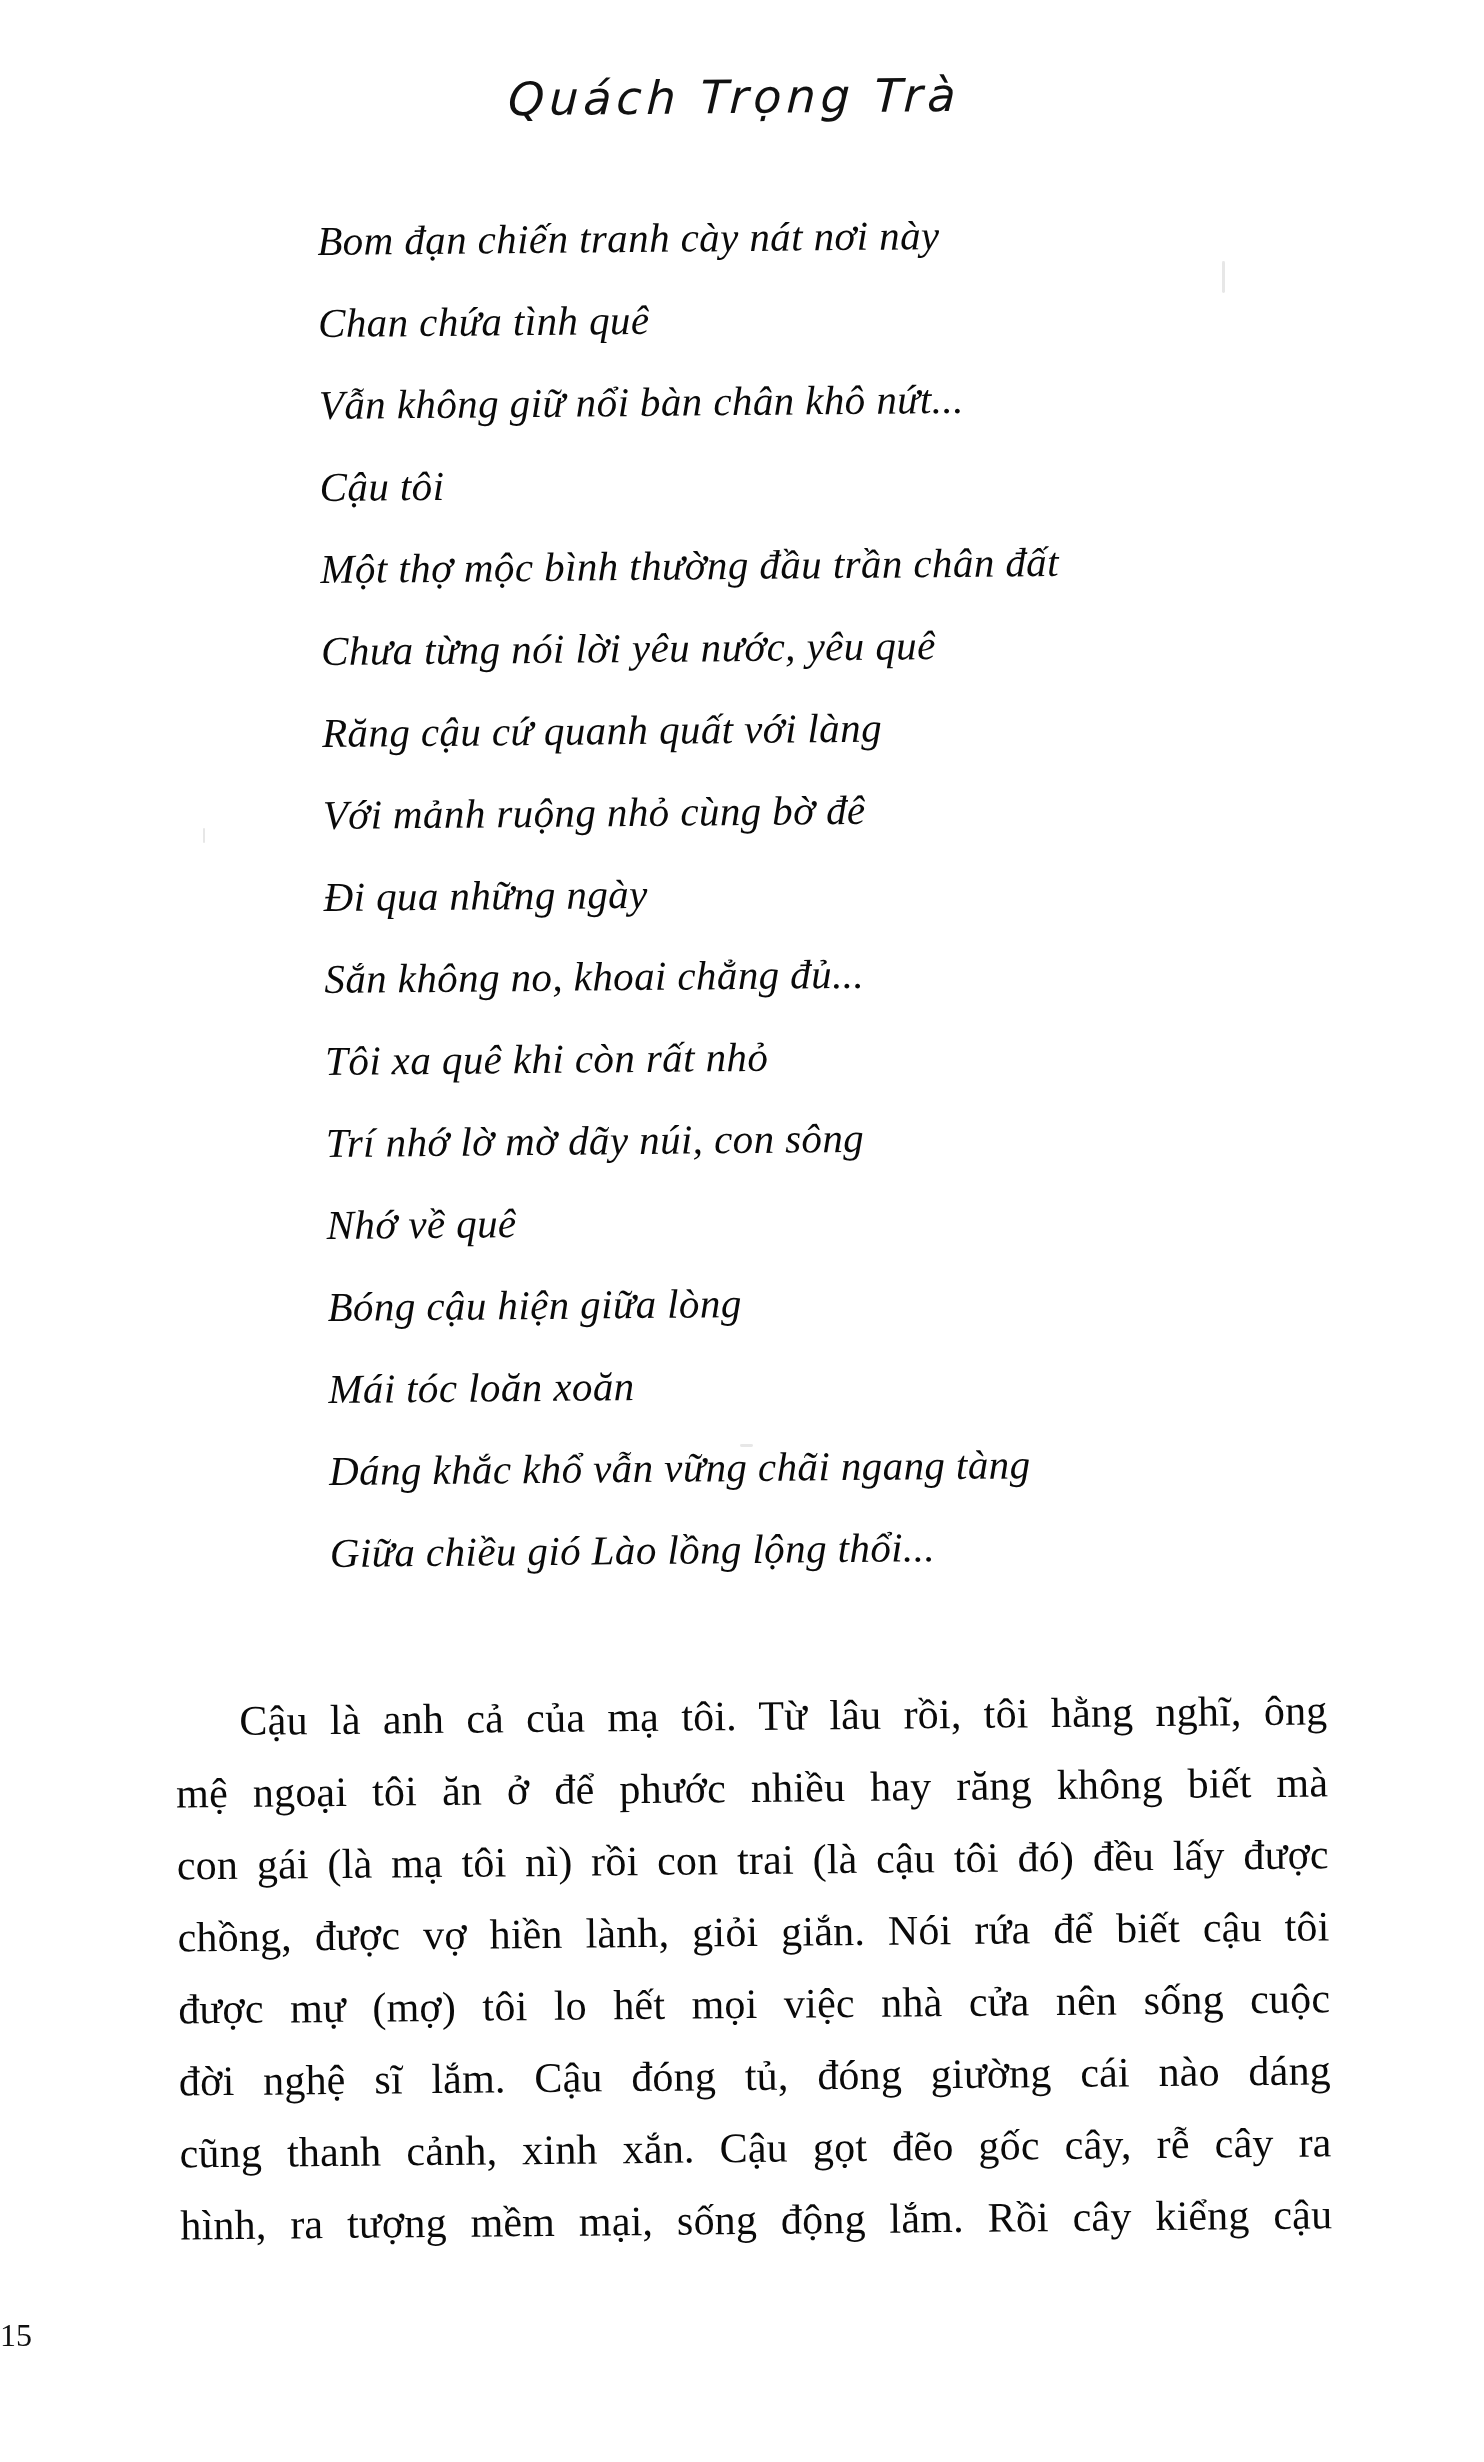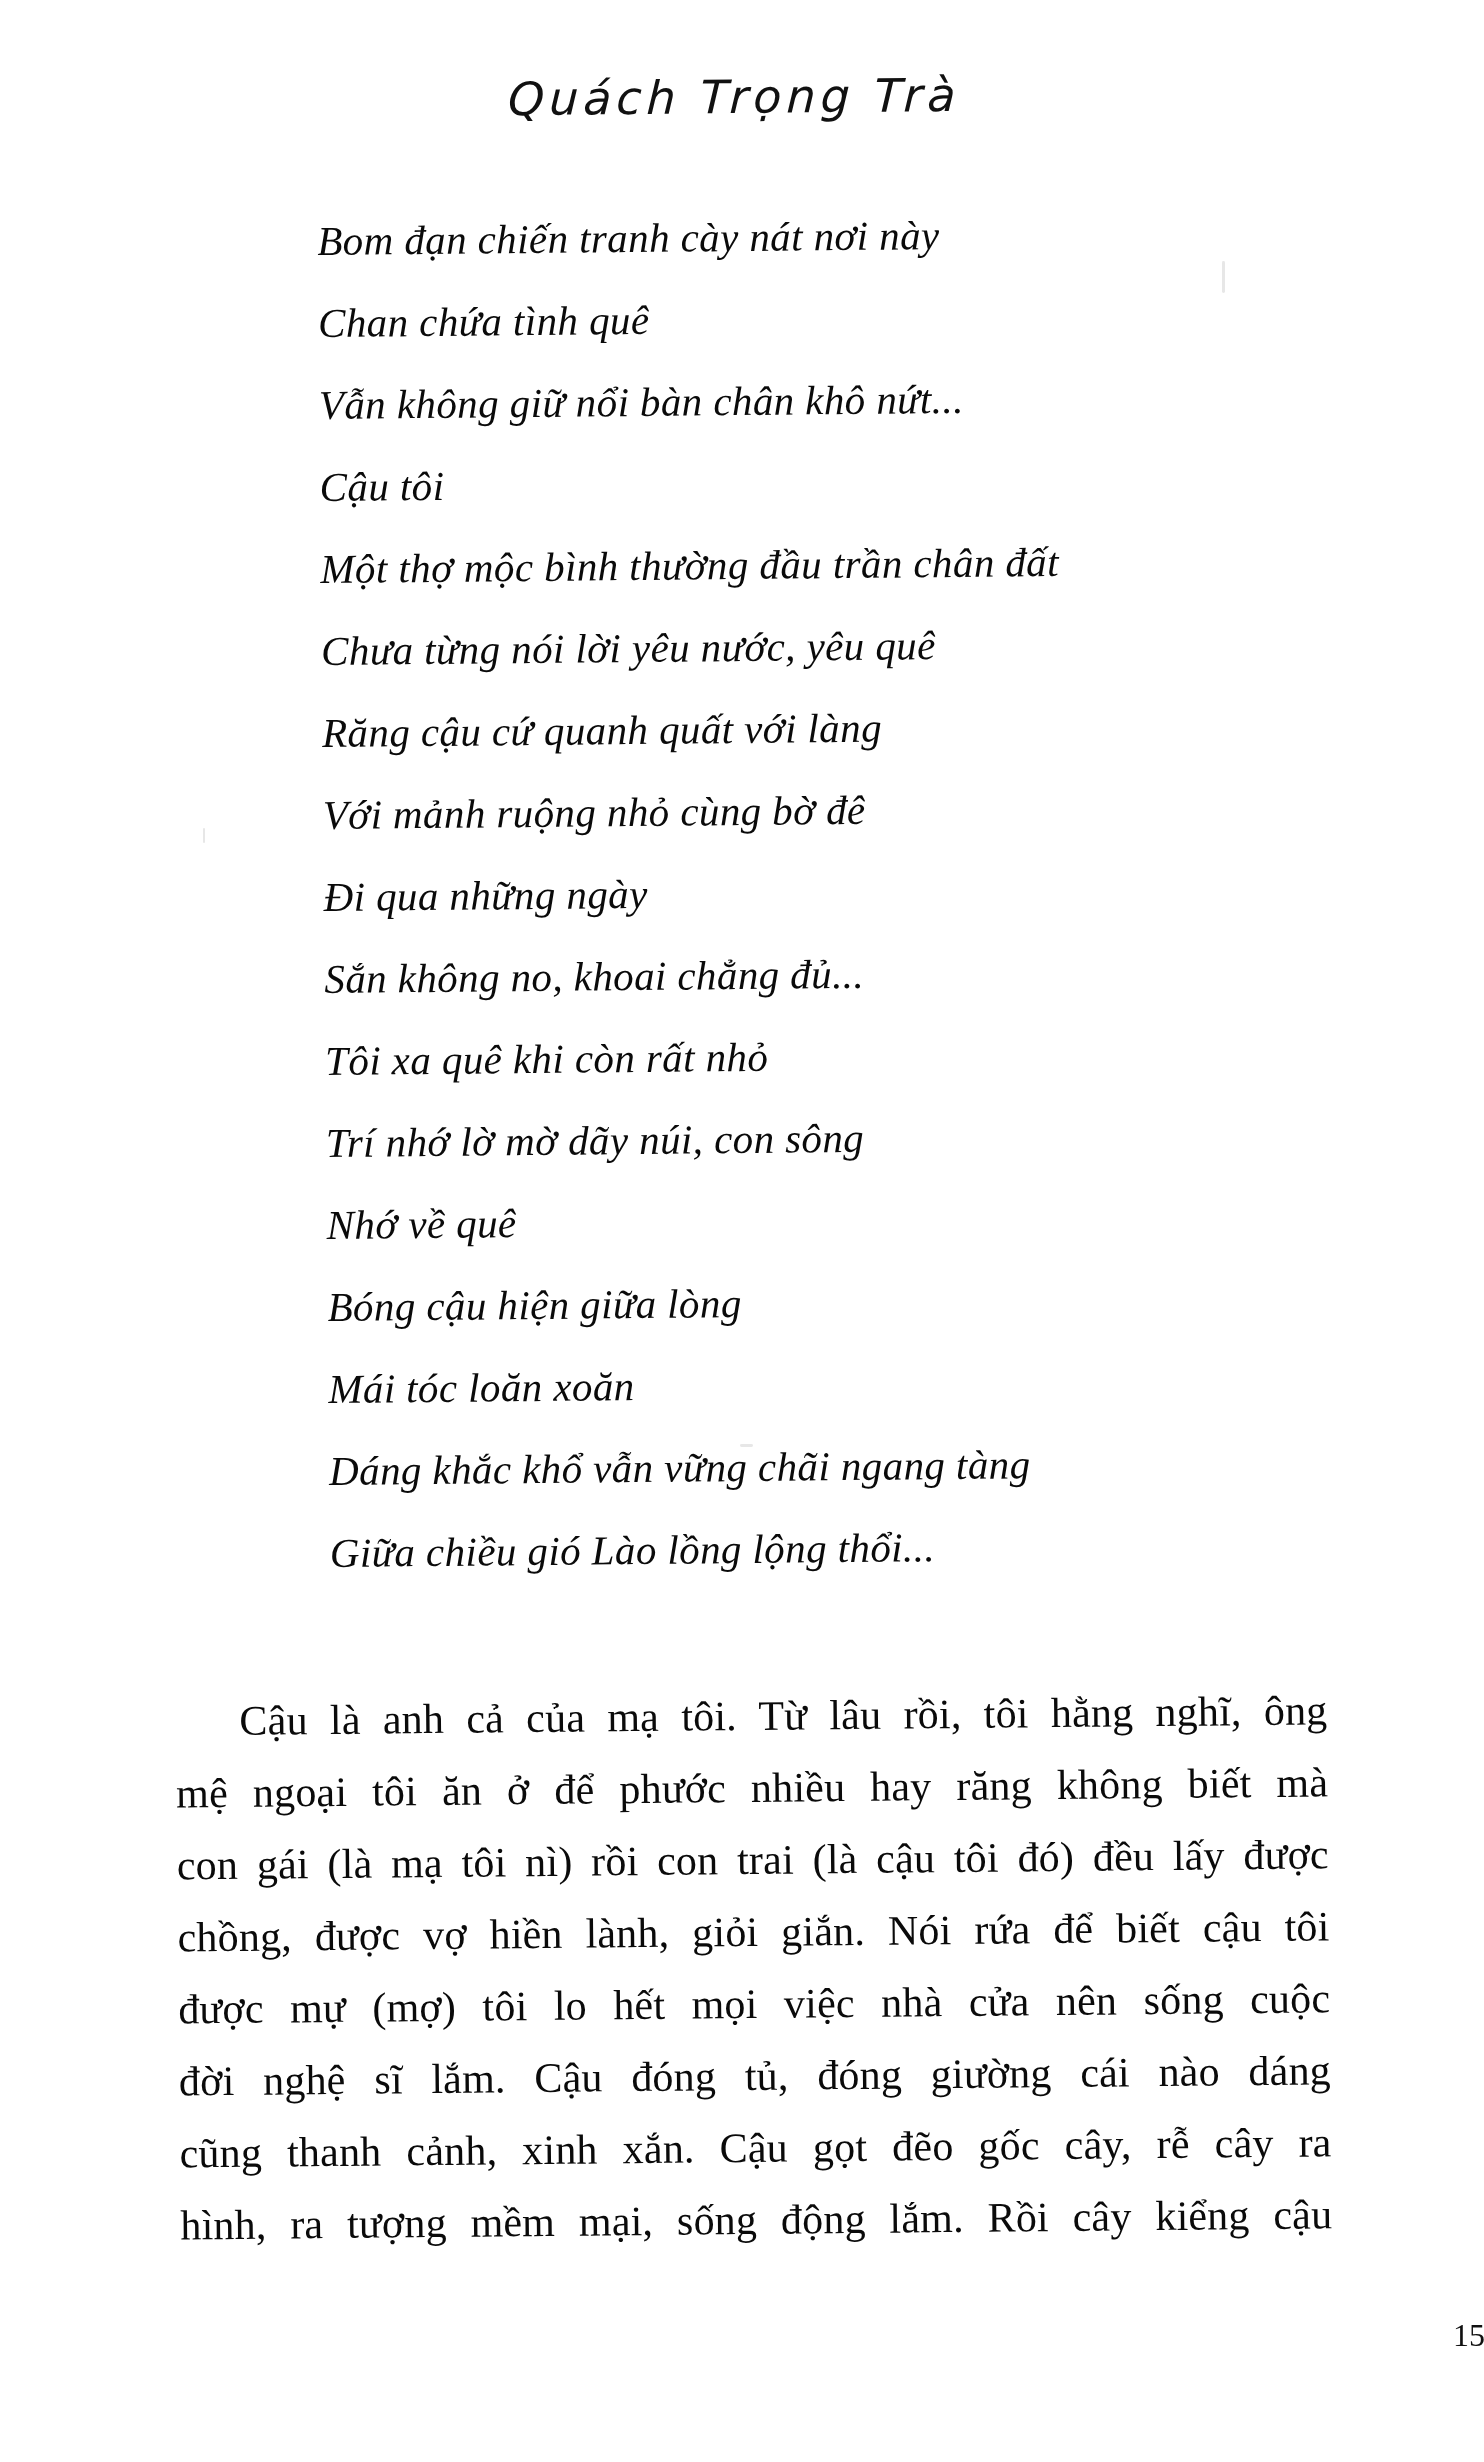--- a/index.html
+++ b/index.html
@@ -58,21 +58,21 @@
     letter-spacing: 0.2px;
   }
   .prose-line:first-child {
     text-indent: 64px;
   }
   .page-number {
     position: absolute;
     left: 0;
     right: 0;
     top: 2317px;
-    text-align: right;
+    text-align: left;
     font-size: 32px;
     color: #101010;
   }
   
   .smudge {
     position: absolute;
     background: #b9b9b9;
     opacity: 0.35;
     border-radius: 1.4px;
   }

